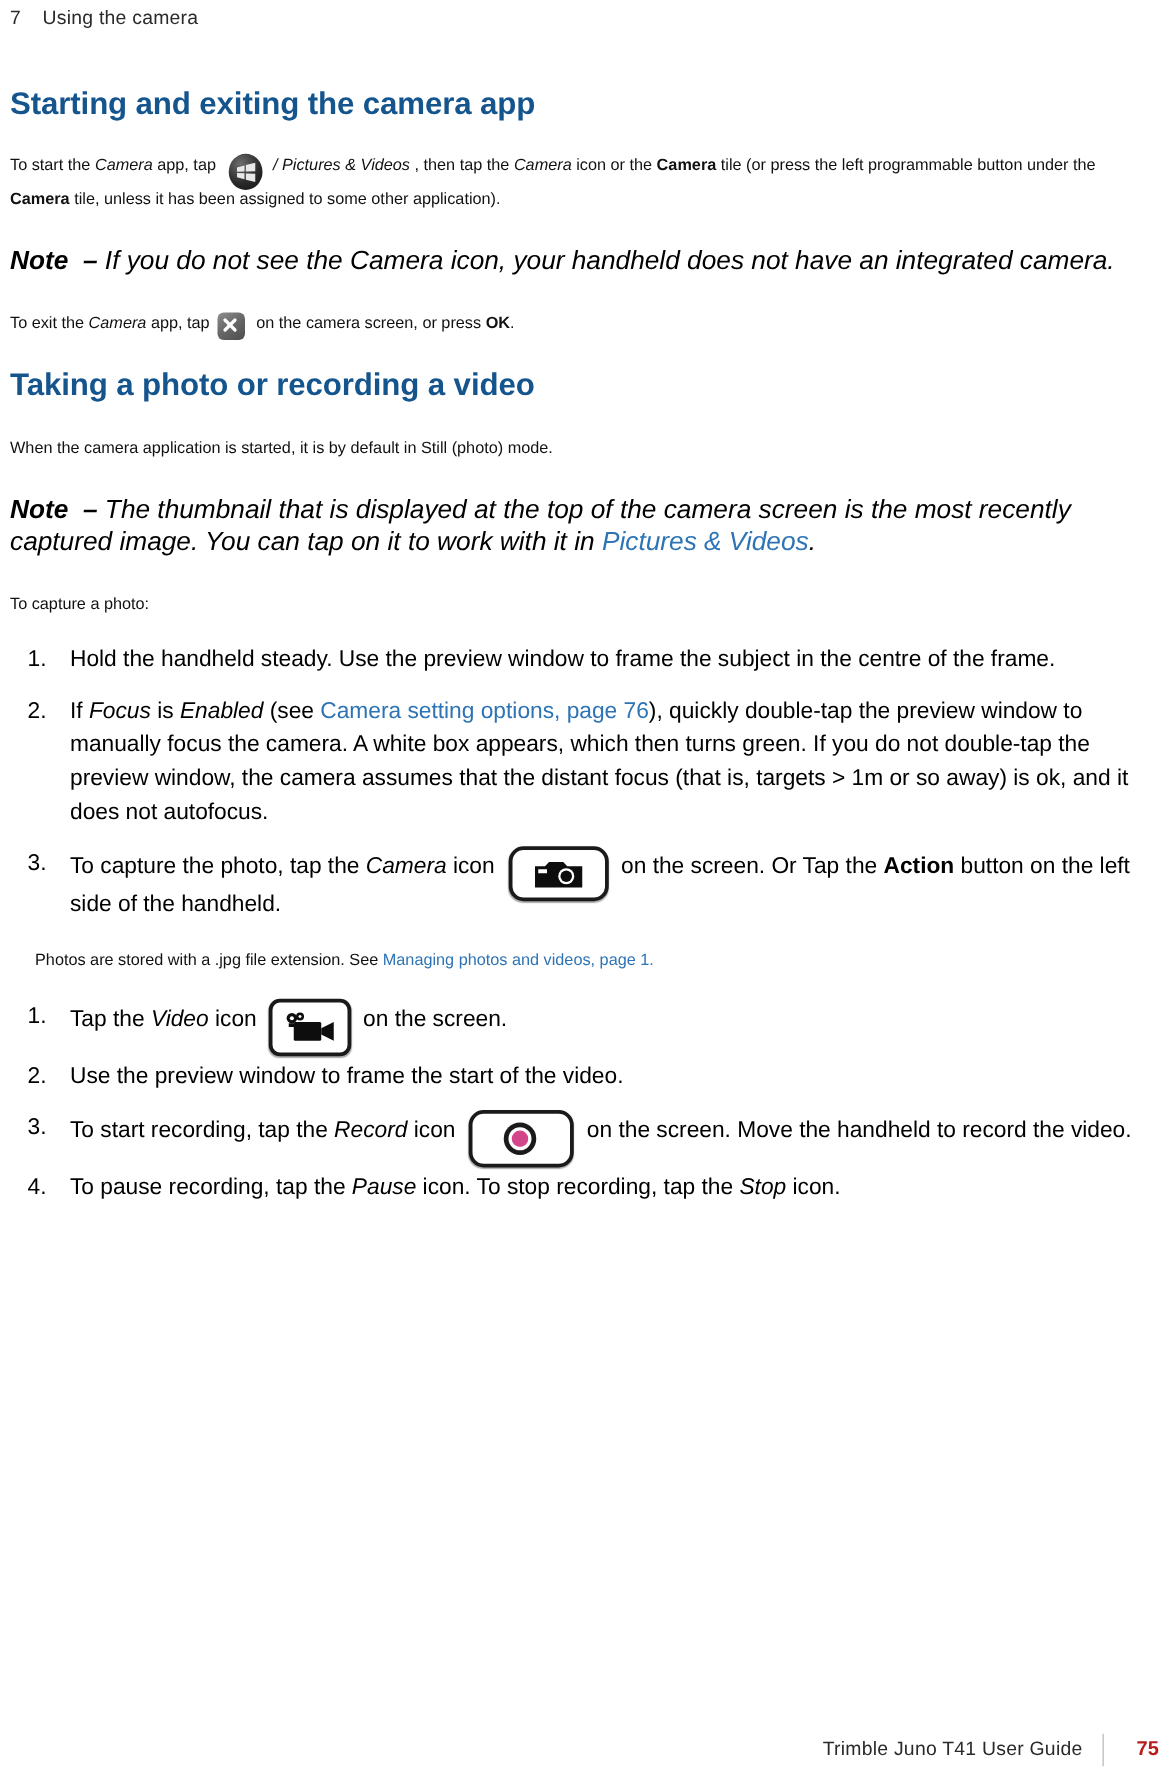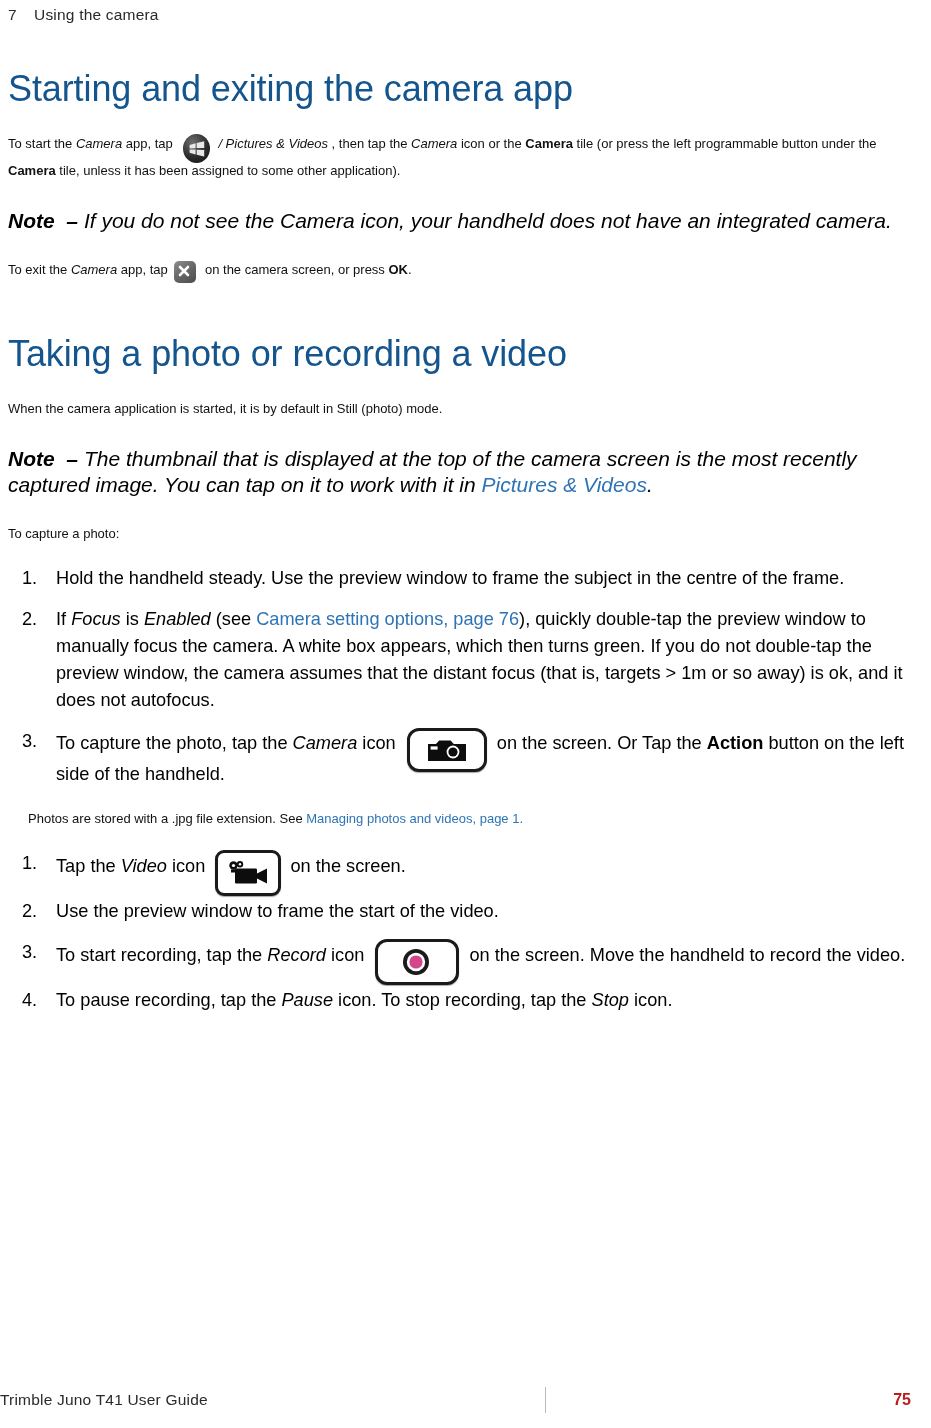--- a/index.html
+++ b/index.html
@@ -36,29 +36,29 @@
   .running-header .chap-num {
     width: 26px;
     flex: 0 0 auto;
   }
   .running-header .chap-title {
     flex: 0 0 auto;
   }
 
   
   h1.h-main {
-    font-size: 36px;
+    font-size: 25px;
     line-height: 1.05;
-    font-weight: normal;
+    font-weight: bold;
     color: #15558E;
     margin: 38px 0 0 0;
     letter-spacing: -0.1px;
   }
   h1.h-main.second {
-    margin-top: 52px;
+    margin-top: 24px;
   }
 
   
   p.body {
     font-size: 13px;
     line-height: 27px;
     margin: 22px 0 0 0;
     color: #111;
     text-align: left;
   }
@@ -176,23 +176,23 @@
   .sk-video svg  { left: 9px;  top: 7px; }
   .sk-record svg { left: 23px; top: 5px; }
 
   
   .footer {
     position: absolute;
     left: 0; right: 0;
     bottom: 14px;
     height: 28px;
     display: flex;
-    justify-content: space-between;
+    justify-content: flex-end;
     align-items: center;
-    padding-right: 20px;
+    padding-right: 4px;
   }
   .footer .doc-title {
     font-size: 15.5px;
     color: #2a2a2a;
     letter-spacing: 0.2px;
   }
   .footer .divider {
     width: 1px;
     height: 26px;
     background: #b9b9b9;

